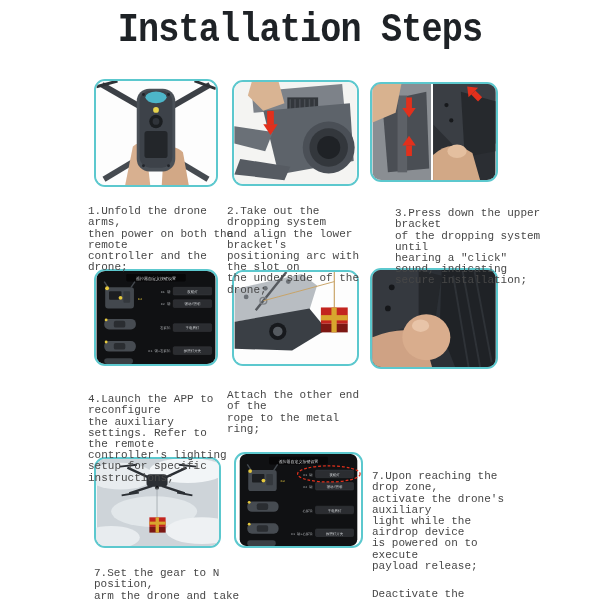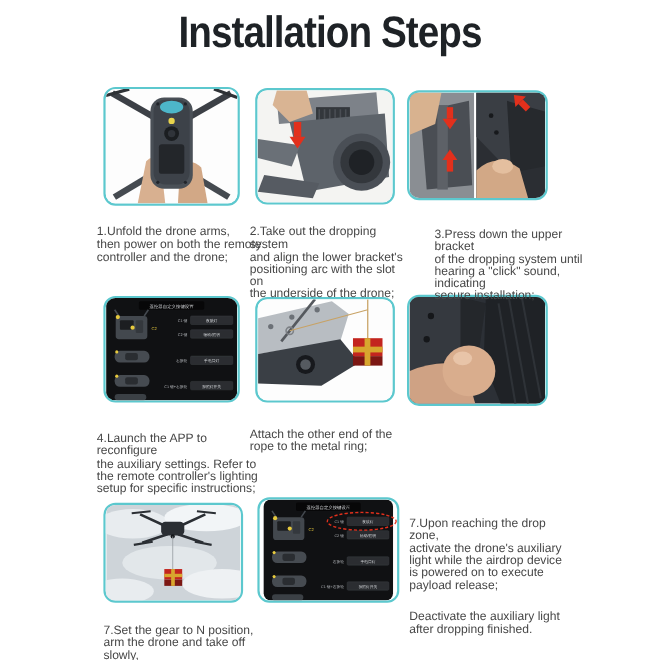--- a/index.html
+++ b/index.html
@@ -1,17 +1,17 @@
 <!DOCTYPE html>
 <html><head>
 <meta charset="utf-8">
 <style>
   html,body{margin:0;padding:0;background:#ffffff;}
   .page{position:relative;width:600px;height:600px;background:#fff;overflow:hidden;
-        font-family:Liberation Sans, sans-serif;}
+        font-family:Liberation Mono, monospace;}
   .title{position:absolute;top:8px;left:0;width:600px;text-align:center;
          font-size:40px;font-weight:bold;color:#1e2226;letter-spacing:-1px;
          transform:scaleX(0.88);transform-origin:center;white-space:nowrap;}
   .card{position:absolute;border:2px solid #5cc8ce;border-radius:11px;overflow:hidden;
         background:#fff;box-sizing:border-box;}
   .card svg{display:block;width:100%;height:100%;}
   .cap{position:absolute;font-size:11px;line-height:11.2px;color:#474747;
        white-space:pre-line;width:150px;}
   .cap p{margin:0 0 0 0;white-space:pre-line;}
   .cap p + p{margin-top:6px;}

